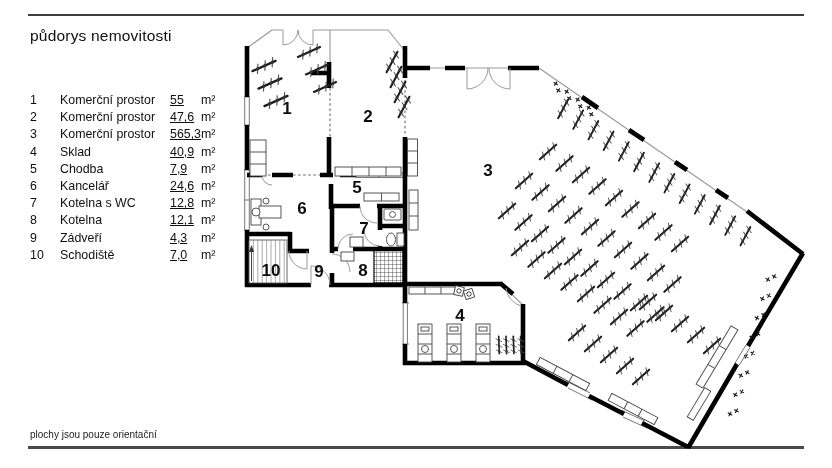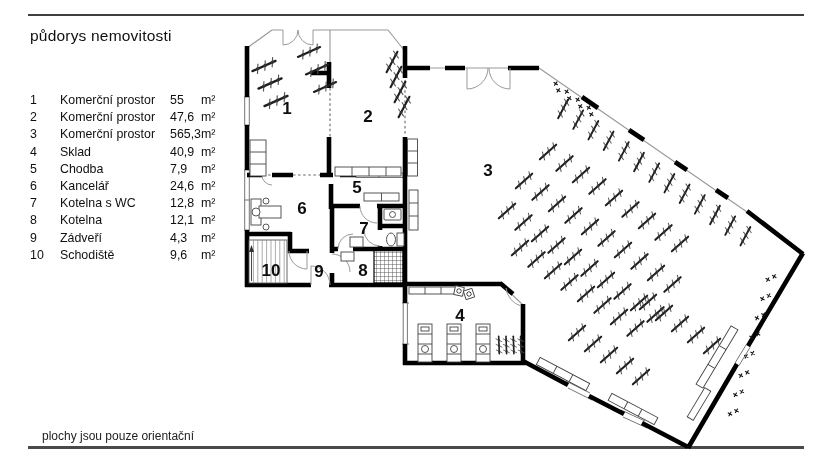--- a/index.html
+++ b/index.html
@@ -8,22 +8,22 @@
   .rule{position:absolute;left:28px;width:776px;background:#3f3f3f;}
   #rule-top{top:14px;height:2px;}
   #rule-bottom{top:446px;height:3px;background:#4a4a4a;}
   #title{position:absolute;left:30px;top:27px;font-size:15.5px;font-weight:500;
          letter-spacing:.2px;color:#0f0f0f;}
   #legend{position:absolute;left:30px;top:92px;font-size:12.4px;font-weight:500;
           line-height:17.2px;color:#0f0f0f;}
   .lrow{display:flex;white-space:nowrap;}
   .lnum{width:30px;}
   .lname{width:110px;}
-  .larea{min-width:31px;}
-  #footnote{position:absolute;left:30px;top:429px;font-size:12px;color:#222;margin-left:12px;}
+  .larea{min-width:31px;text-decoration:underline;}
+  #footnote{position:absolute;left:30px;top:429px;font-size:10px;color:#222;}
   #plan-svg{position:absolute;left:0;top:0;}
   #plan-svg text{font-family:"Liberation Sans","DejaVu Sans",sans-serif;}
 </style>
 </head>
 <body>
 
 <div id="page">
   <div id="rule-top" class="rule"></div>
   <div id="title">půdorys nemovitosti</div>
   <div id="legend">
@@ -77,21 +77,21 @@
       </div>
       <div class="lrow">
         <span class="lnum">9</span>
         <span class="lname">Zádveří</span>
         <span class="larea">4,3</span>
         <span class="lunit">m²</span>
       </div>
       <div class="lrow">
         <span class="lnum">10</span>
         <span class="lname">Schodiště</span>
-        <span class="larea">9,6</span>
+        <span class="larea">7,0</span>
         <span class="lunit">m²</span>
       </div>
     </div>
   <div id="footnote">plochy jsou pouze orientační</div>
   <div id="rule-bottom" class="rule"></div>
 
   <svg id="plan-svg" width="832" height="468" viewBox="0 0 832 468">
     <defs>
       <g id="rack">
         <rect x="-12" y="-1" width="24" height="2" rx="1" fill="#1d1d1d"></rect>

